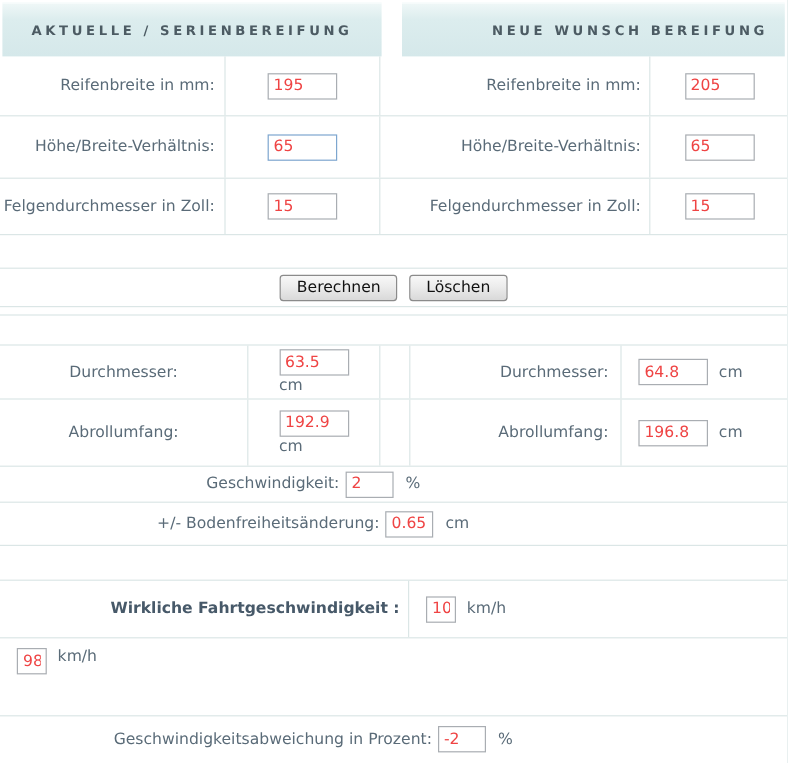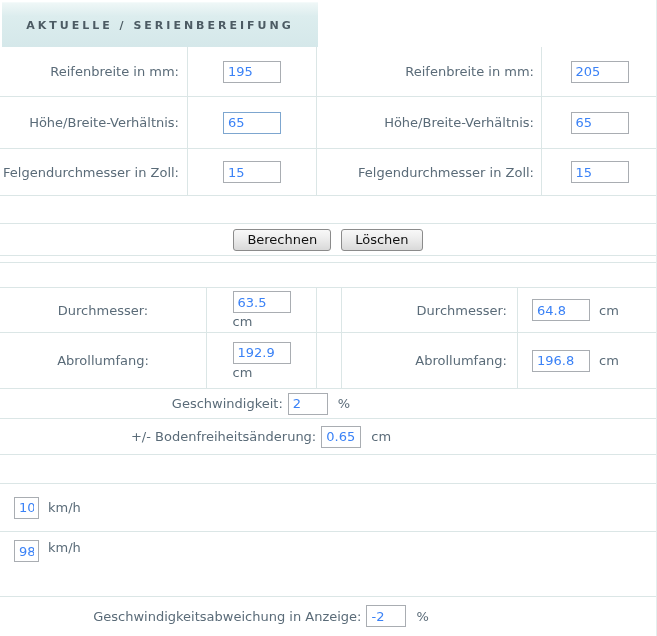--- a/index.html
+++ b/index.html
@@ -30,21 +30,21 @@
   .g-spd { display:grid; grid-template-columns:341px 316px; }
   .cell { display:flex; align-items:center; }
   .lbl { color:#5a6b78; font-size:13px; }
   .lbl-right { justify-content:flex-end; padding-right:8px; text-align:right; }
   .lbl-center { justify-content:center; }
   .inp-center { justify-content:center; }
   .inp-left14 { padding-left:14px; }
   .unit { color:#5a6b78; font-size:13px; margin-left:9px; }
   .tin {
     width:58px; height:22px; border:1px solid #a9adb2; background:#fff;
-    font-family:"DejaVu Sans", sans-serif; font-size:13px; color:#3b82f6;
+    font-family:"DejaVu Sans", sans-serif; font-size:13px; color:#ef4444;
     padding:1px 4px; outline:none;
   }
   .tin-sm { width:40px; }
   .tin-md { width:25px; }
   .focused { border:1px solid #7da6cf; }
   .stack { display:flex; flex-direction:column; }
   .stack .unit { margin:1px 0 0 0; }
   
   .r-h50 { height:50px; } .r-h52 { height:52px; } .r-h47 { height:47px; }
   .r-h28 { height:28px; } .r-h32 { height:32px; } .r-h7  { height:7px;  }
@@ -73,20 +73,23 @@
 </style>
 </head>
 <body>
 
 <div id="app">
 
   <div class="hdr-row">
     <div class="hdr-cell hdr-left">
       <span class="hdr-text">AKTUELLE / SERIENBEREIFUNG</span>
     </div>
+    <div class="hdr-cell hdr-right">
+      <span class="hdr-text">NEUE WUNSCH BEREIFUNG</span>
+    </div>
   </div>
 
   <div class="g-top r-h50 bb">
     <div class="cell lbl lbl-right br">Reifenbreite in mm:</div>
     <div class="cell inp-center br">
       <input class="tin" type="text" value="195" style="">
     </div>
     <div class="cell lbl lbl-right br" style="padding-right:7px">Reifenbreite in mm:</div>
     <div class="cell inp-center">
       <input class="tin" type="text" value="205" style="">
@@ -169,34 +172,35 @@
     <div class="center-line">
       <span class="lbl">+/- Bodenfreiheitsänderung:</span>
       <input class="tin tin-sm" type="text" value="0.65" style="">
       <span class="unit">cm</span>
     </div>
   </div>
 
   <div class="r-h29 bb"></div>
 
   <div class="g-spd r-h48 bb">
+    <div class="cell spd-lbl br">Wirkliche Fahrtgeschwindigkeit :</div>
     <div class="cell inp-left14">
       <input class="tin tin-md" type="text" value="100" style="">
       <span class="unit">km/h</span>
     </div>
   </div>
 
   <div class="g-spd r-h65 bb">
     <div class="cell inp-left14 top-align">
       <input class="tin tin-md" type="text" value="98" style="">
       <span class="unit">km/h</span>
     </div>
   </div>
 
   <div class="cell r-h38">
     <div class="center-line">
-      <span class="lbl">Geschwindigkeitsabweichung in Anzeige:</span>
+      <span class="lbl">Geschwindigkeitsabweichung in Prozent:</span>
       <input class="tin tin-sm" type="text" value="-2" style="">
       <span class="unit">%</span>
     </div>
   </div>
 
 </div>
 
 </body></html>

